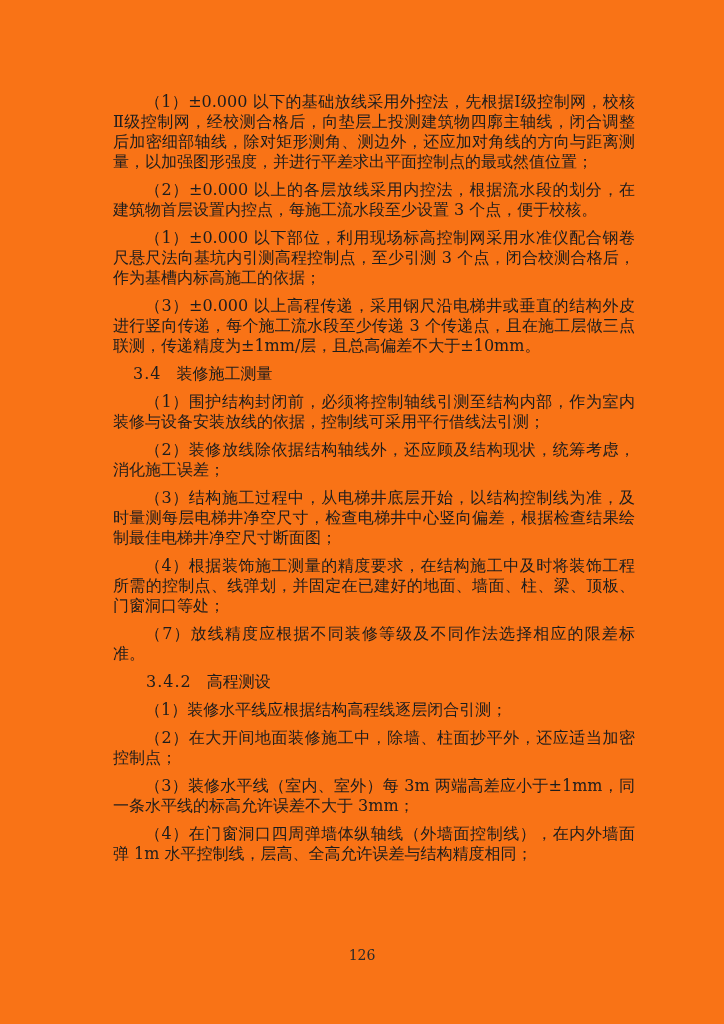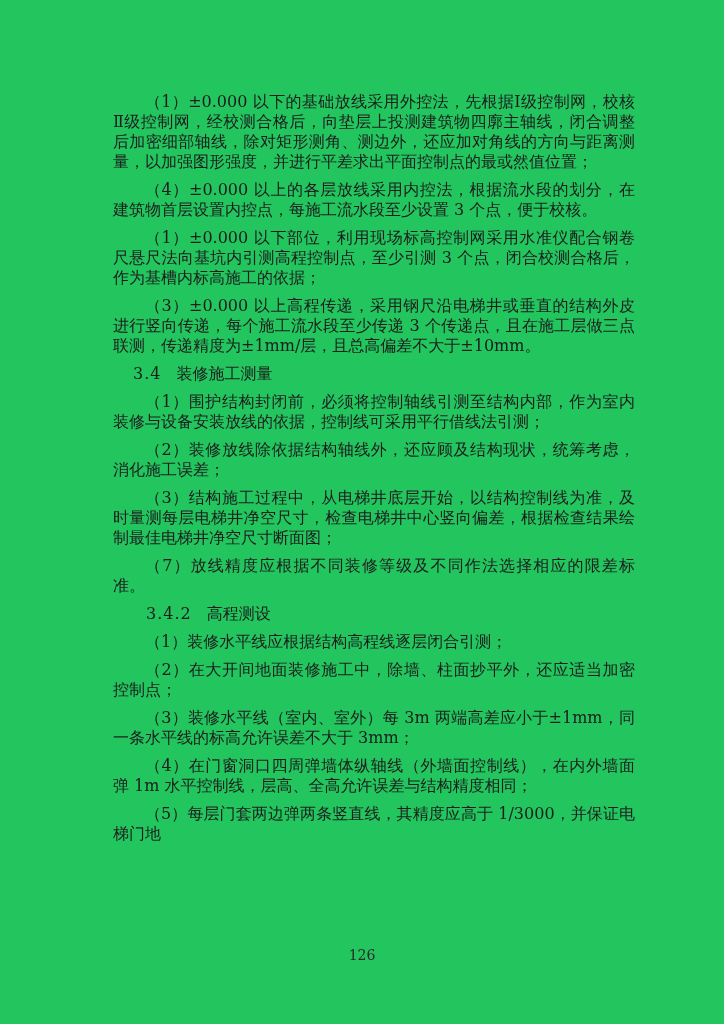--- a/index.html
+++ b/index.html
@@ -7,21 +7,21 @@
     padding: 0;
     width: 724px;
     height: 1024px;
     overflow: hidden;
     background: #ffffff;
   }
   .page {
     position: relative;
     width: 724px;
     height: 1024px;
-    background: #22c55e;
+    background: #f97316;
     font-family: "DejaVu Serif", "Liberation Serif", serif;
     color: #1d1d1d;
   }
   .content {
     position: absolute;
     left: 113px;
     top: 92px;
     width: 522px;
     font-size: 16px;
     line-height: 20px;
@@ -49,42 +49,42 @@
     color: #2a2a2a;
   }
 </style>
 </head>
 <body>
 
 <div class="page">
   <div class="content">
 
     <p class="block para">（1）±0.000 以下的基础放线采用外控法，先根据Ⅰ级控制网，校核Ⅱ级控制网，经校测合格后，向垫层上投测建筑物四廓主轴线，闭合调整后加密细部轴线，除对矩形测角、测边外，还应加对角线的方向与距离测量，以加强图形强度，并进行平差求出平面控制点的最或然值位置；</p>
-    <p class="block para">（4）±0.000 以上的各层放线采用内控法，根据流水段的划分，在建筑物首层设置内控点，每施工流水段至少设置 3 个点，便于校核。</p>
+    <p class="block para">（2）±0.000 以上的各层放线采用内控法，根据流水段的划分，在建筑物首层设置内控点，每施工流水段至少设置 3 个点，便于校核。</p>
 
 
     <p class="block para">（1）±0.000 以下部位，利用现场标高控制网采用水准仪配合钢卷尺悬尺法向基坑内引测高程控制点，至少引测 3 个点，闭合校测合格后，作为基槽内标高施工的依据；</p>
     <p class="block para">（3）±0.000 以上高程传递，采用钢尺沿电梯井或垂直的结构外皮进行竖向传递，每个施工流水段至少传递 3 个传递点，且在施工层做三点联测，传递精度为±1mm/层，且总高偏差不大于±10mm。</p>
 
     <div class="block heading heading-l2">
       <span class="num">3.4</span><span class="title">装修施工测量</span>
     </div>
 
 
     <p class="block para">（1）围护结构封闭前，必须将控制轴线引测至结构内部，作为室内装修与设备安装放线的依据，控制线可采用平行借线法引测；</p>
     <p class="block para">（2）装修放线除依据结构轴线外，还应顾及结构现状，统筹考虑，消化施工误差；</p>
     <p class="block para">（3）结构施工过程中，从电梯井底层开始，以结构控制线为准，及时量测每层电梯井净空尺寸，检查电梯井中心竖向偏差，根据检查结果绘制最佳电梯井净空尺寸断面图；</p>
+    <p class="block para">（4）根据装饰施工测量的精度要求，在结构施工中及时将装饰工程所需的控制点、线弹划，并固定在已建好的地面、墙面、柱、梁、顶板、门窗洞口等处；</p>
     <p class="block para">（7）放线精度应根据不同装修等级及不同作法选择相应的限差标准。</p>
 
     <div class="block heading heading-l3">
       <span class="num">3.4.2</span><span class="title">高程测设</span>
     </div>
 
     <p class="block para">（1）装修水平线应根据结构高程线逐层闭合引测；</p>
     <p class="block para">（2）在大开间地面装修施工中，除墙、柱面抄平外，还应适当加密控制点；</p>
     <p class="block para">（3）装修水平线（室内、室外）每 3m 两端高差应小于±1mm，同一条水平线的标高允许误差不大于 3mm；</p>
     <p class="block para">（4）在门窗洞口四周弹墙体纵轴线（外墙面控制线），在内外墙面弹 1m 水平控制线，层高、全高允许误差与结构精度相同；</p>
-    <p class="block para">（5）每层门套两边弹两条竖直线，其精度应高于 1/3000，并保证电梯门地</p>
 
   </div>
 
   <div class="footer">126</div>
 </div>
 
 </body></html>

